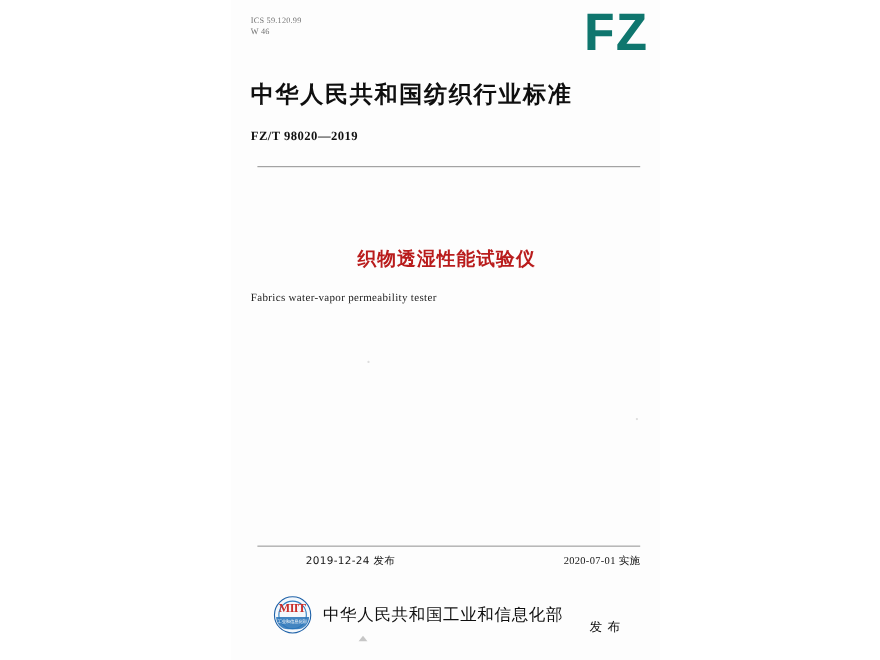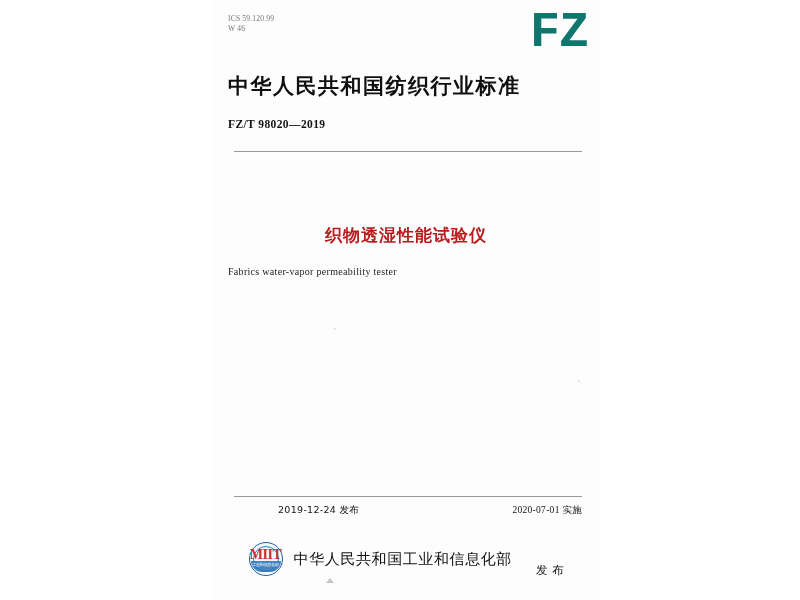--- a/index.html
+++ b/index.html
@@ -193,21 +193,21 @@
     background: #2a74b8;
     border-radius: 0 0 15px 15px;
     opacity: 0.88;
   }
   .emblem .mark {
     position: absolute;
     left: 0; top: 6px;
     width: 36px;
     text-align: center;
     font-family: "Liberation Serif", serif;
-    font-size: 14px;
+    font-size: 11px;
     font-weight: bold;
     color: #c9302c;
     letter-spacing: -0.5px;
   }
   .emblem .band-text {
     position: absolute;
     left: 0; top: 21px;
     width: 36px;
     text-align: center;
     font-family: "DejaVu Sans", sans-serif;

